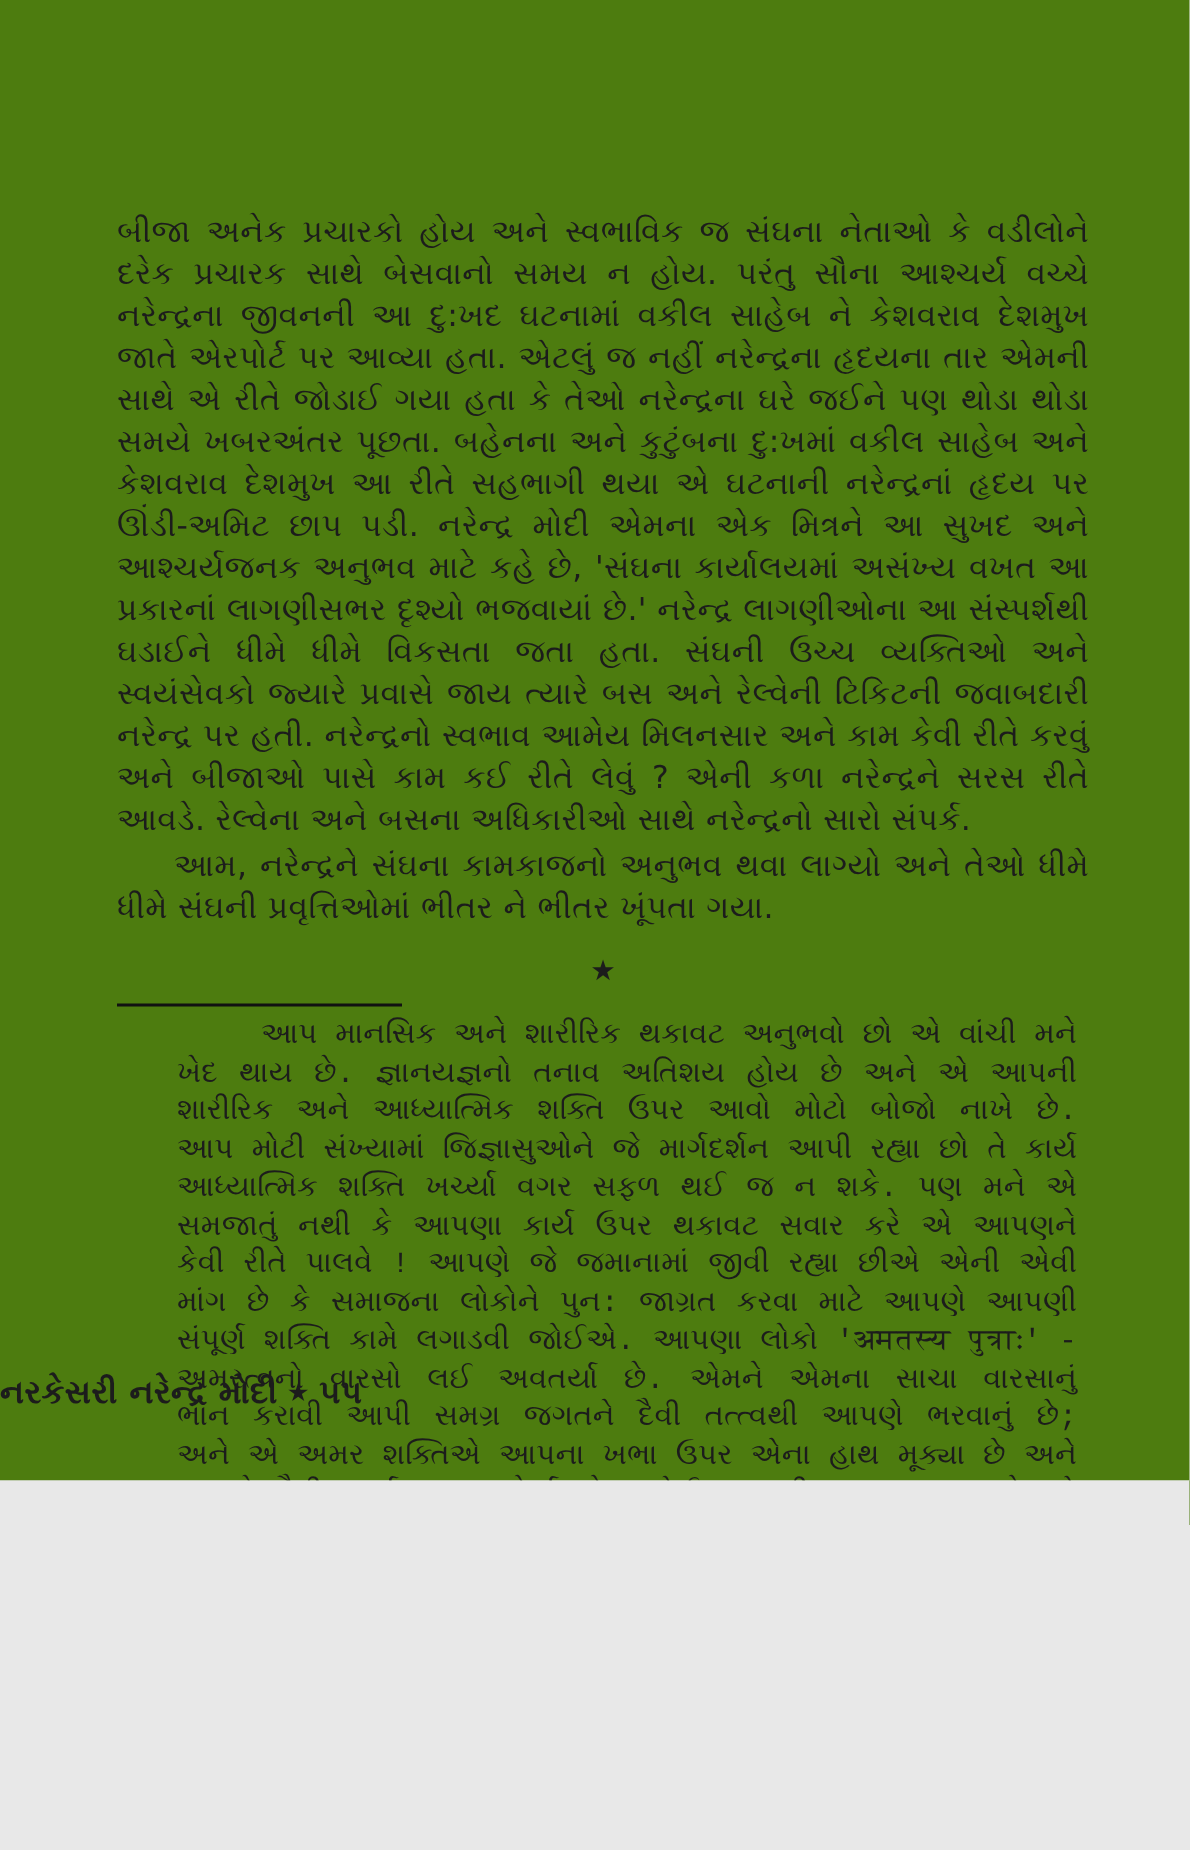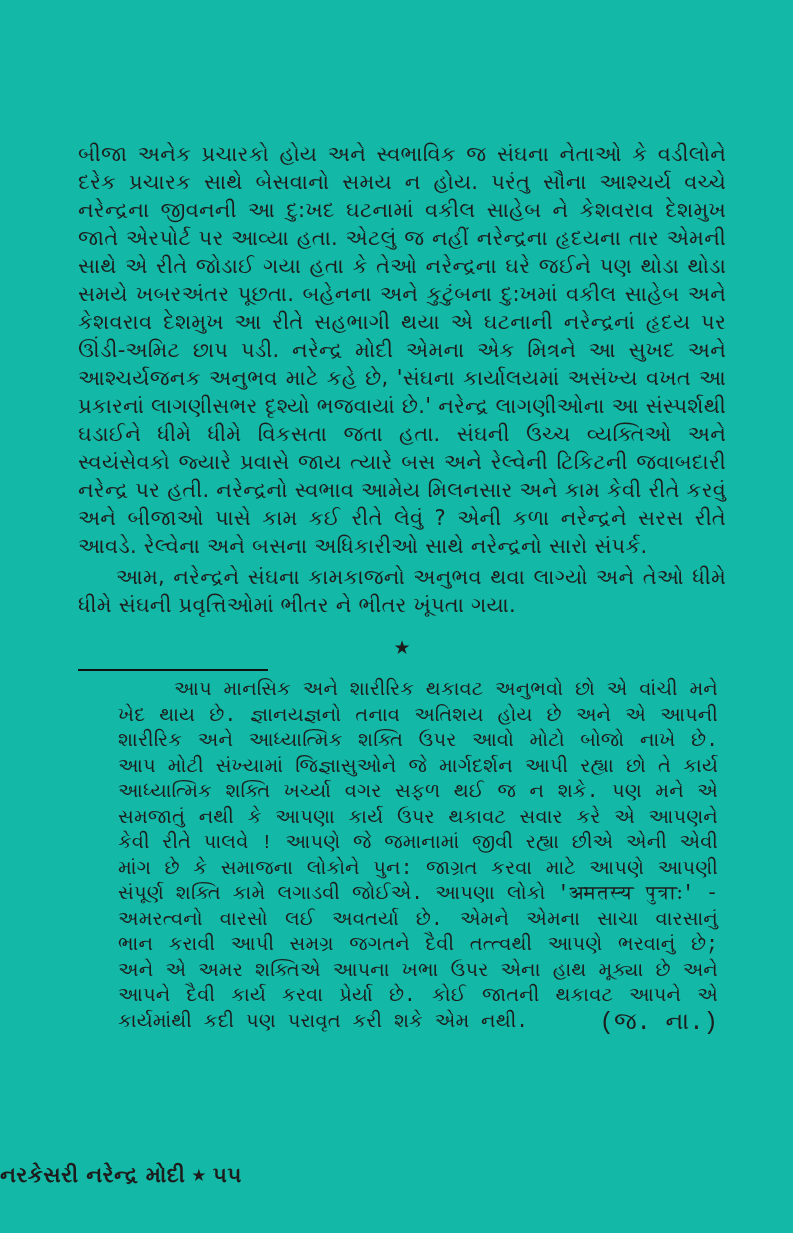--- a/index.html
+++ b/index.html
@@ -3,23 +3,23 @@
 <meta charset="utf-8">
 <style>
   html, body {
     margin: 0;
     padding: 0;
     background: #e8e8e8;
   }
   .page {
     position: relative;
     width: 793px;
-    height: 1233px;
+    height: 987px;
     margin: 0 auto;
-    background: #14b8a6;
+    background: #4d7c0f;
     color: #1c1c1c;
     font-family: "DejaVu Sans", "Liberation Serif", sans-serif;
     overflow: hidden;
     box-sizing: border-box;
   }
   .content {
     position: absolute;
     top: 140px;
     left: 78px;
     width: 648px;

